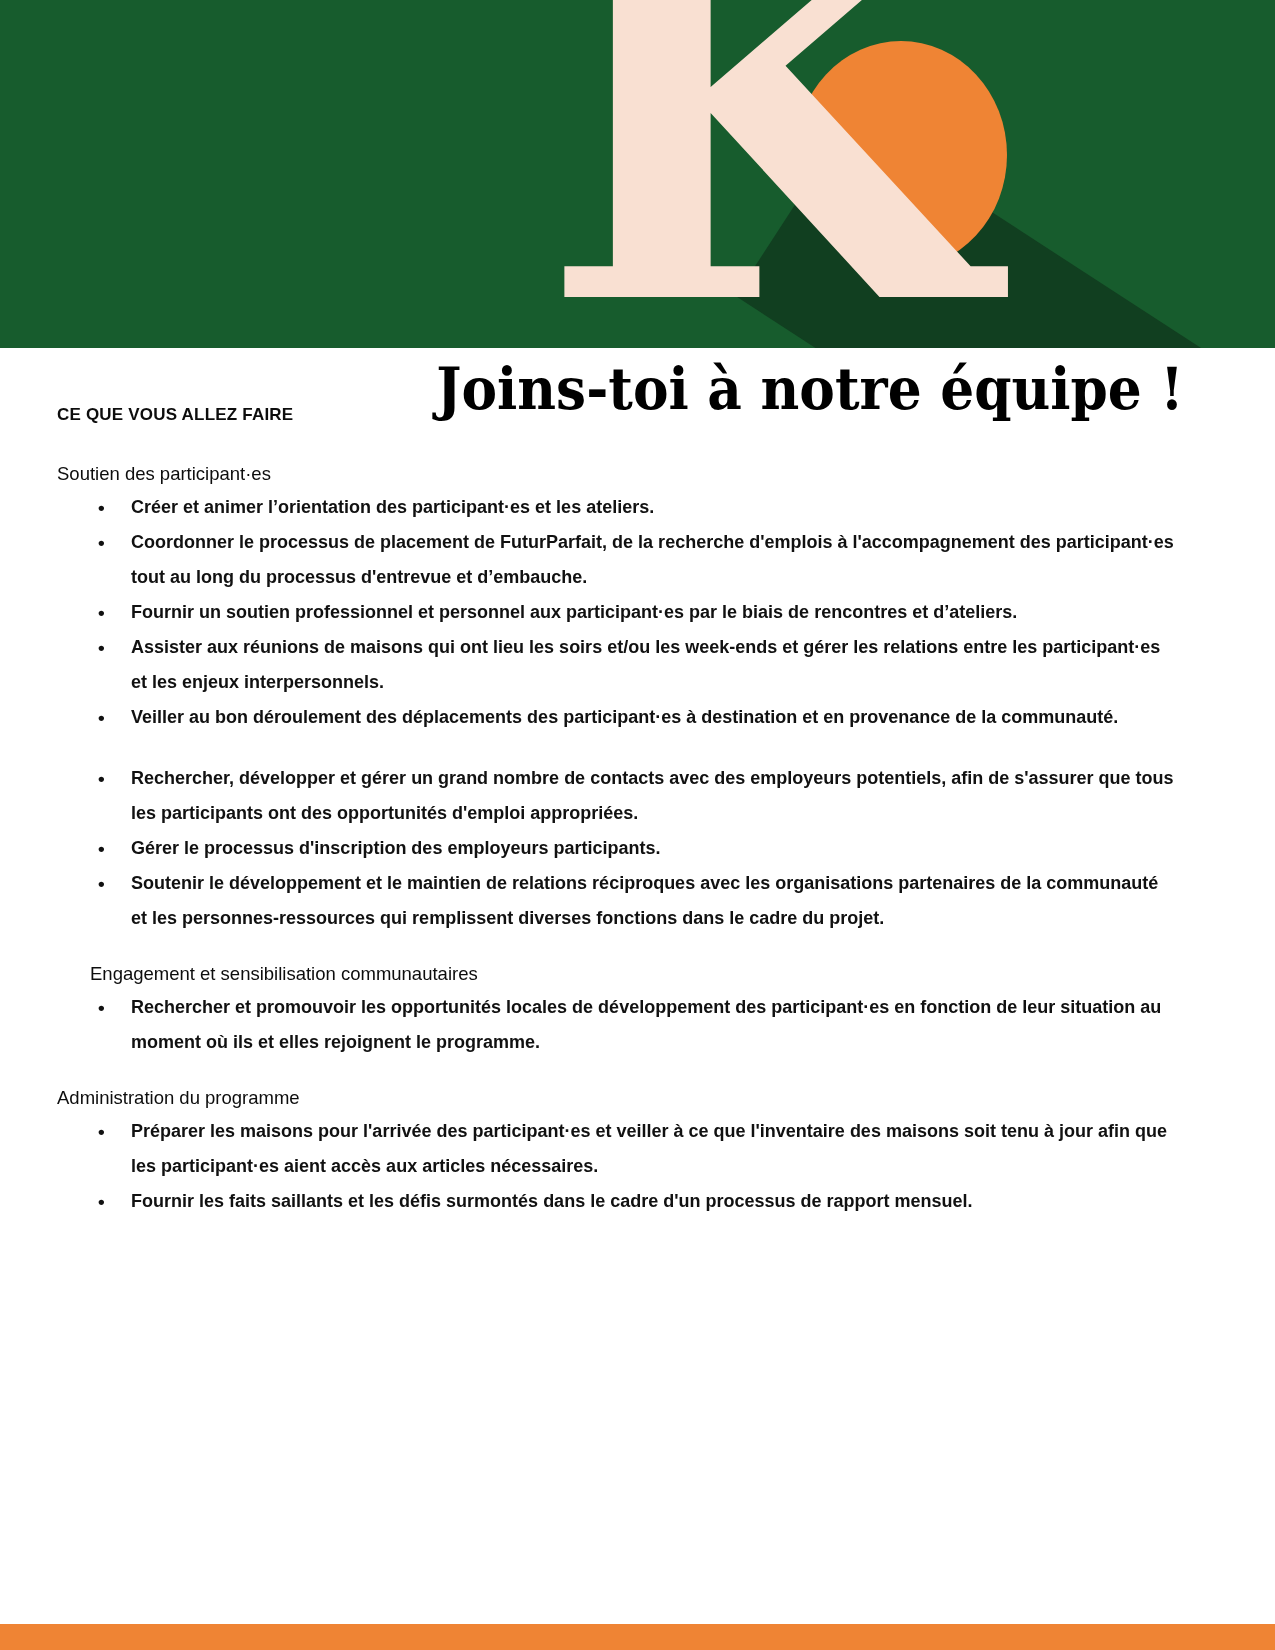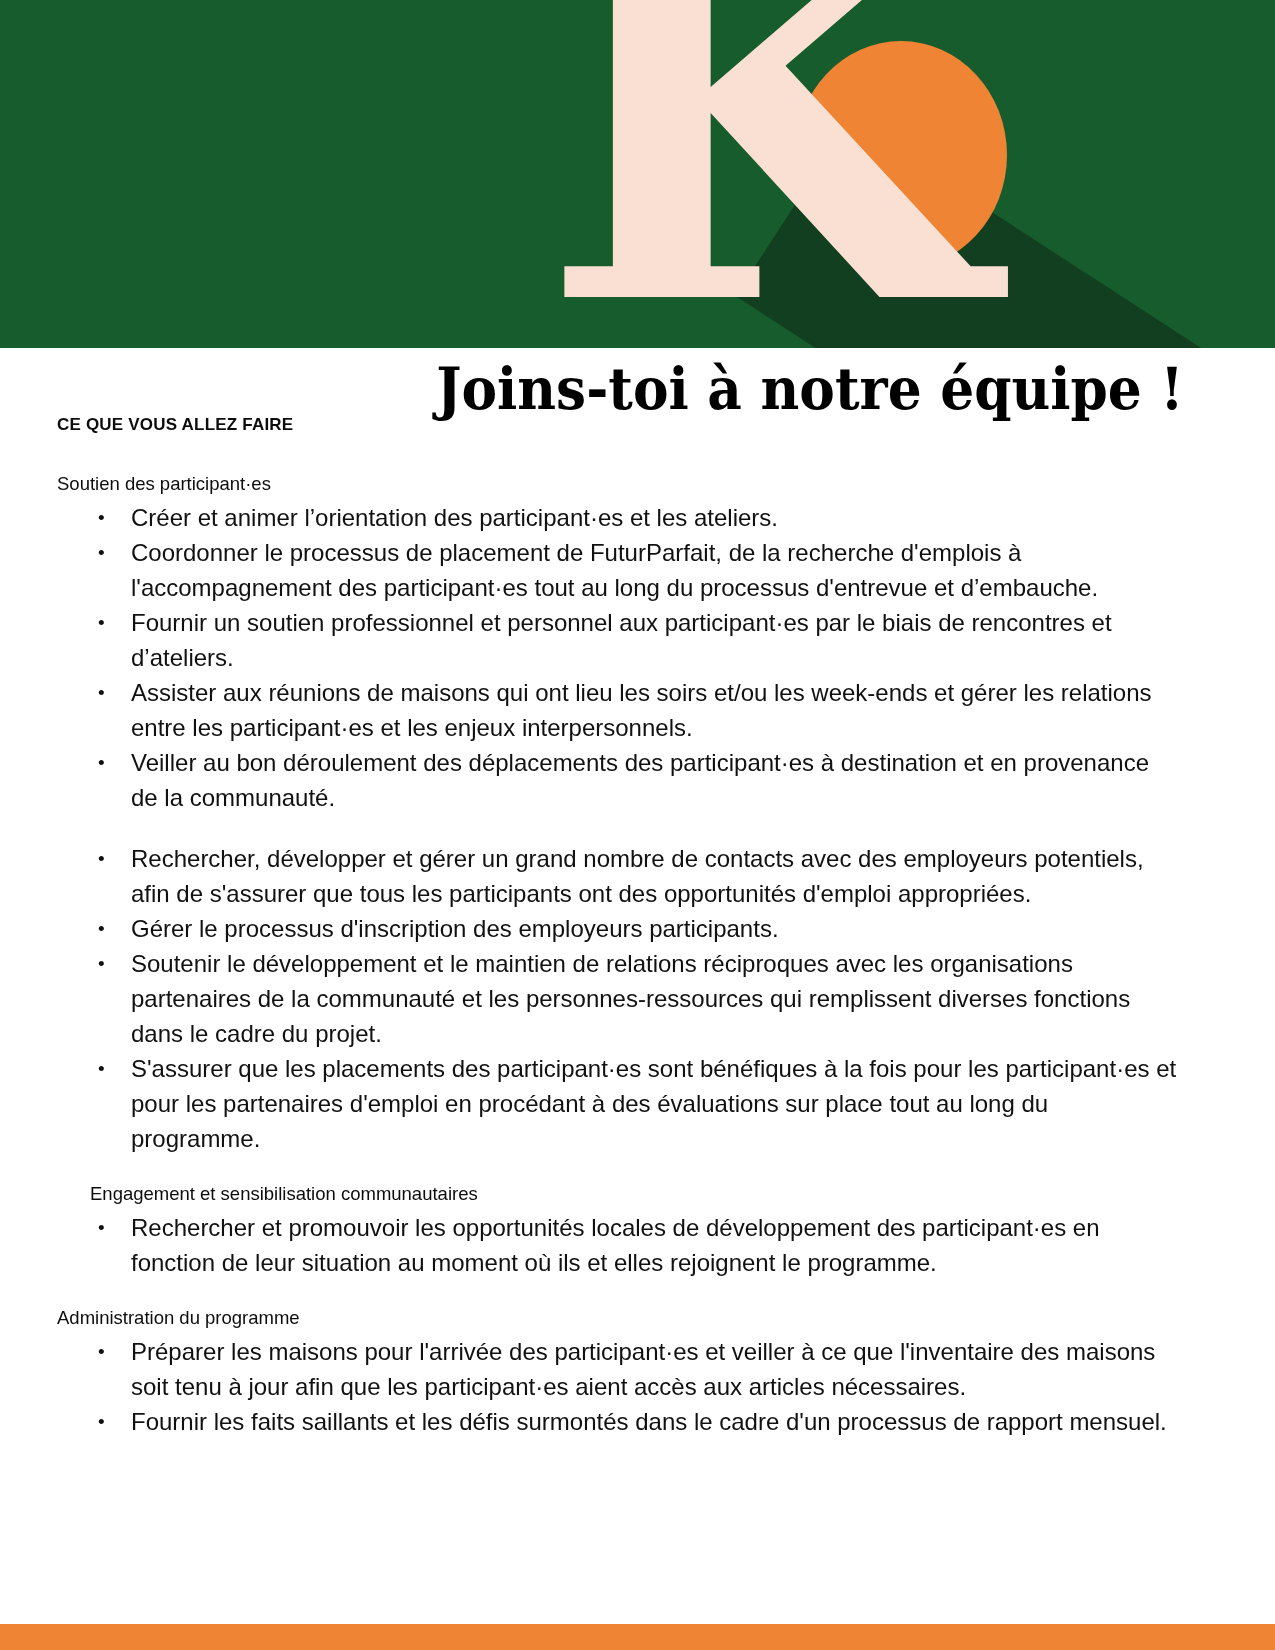--- a/index.html
+++ b/index.html
@@ -73,21 +73,21 @@
     line-height: 62px;
     transform: scaleX(0.92);
     transform-origin: 50% 50%;
     white-space: nowrap;
   }
 
   
   .content {
     position: absolute;
     left: 57px;
-    top: 414px;
+    top: 404px;
     width: 1120px;
     color: #0d0d0d;
   }
   .kicker {
     font-size: 17px;
     font-weight: 700;
     letter-spacing: 0.2px;
     margin: 0 0 36px 0;
     line-height: 22px;
   }
@@ -105,23 +105,23 @@
     margin-left: 33px;
   }
   ul.bullets {
     list-style: none;
     margin: 0;
     padding: 0;
   }
   ul.bullets li {
     position: relative;
     padding-left: 74px;
-    font-size: 24px;
+    font-size: 18px;
     line-height: 35px;
-    font-weight: 400;
+    font-weight: 700;
     color: #111111;
   }
   ul.bullets li::before {
     content: "\2022";
     position: absolute;
     left: 41px;
     top: 0;
     font-size: 19px;
     line-height: 35px;
     color: #111111;
@@ -161,21 +161,20 @@
             <li>Fournir un soutien professionnel et personnel aux participant·es par le biais de rencontres et d’ateliers.</li>
             <li>Assister aux réunions de maisons qui ont lieu les soirs et/ou les week-ends et gérer les relations entre les participant·es et les enjeux interpersonnels.</li>
             <li>Veiller au bon déroulement des déplacements des participant·es à destination et en provenance de la communauté.</li>
           </ul>
         </div>
         <div class="section">
           <ul class="bullets">
             <li>Rechercher, développer et gérer un grand nombre de contacts avec des employeurs potentiels, afin de s'assurer que tous les participants ont des opportunités d'emploi appropriées.</li>
             <li>Gérer le processus d'inscription des employeurs participants.</li>
             <li>Soutenir le développement et le maintien de relations réciproques avec les organisations partenaires de la communauté et les personnes-ressources qui remplissent diverses fonctions dans le cadre du projet.</li>
-            <li>S'assurer que les placements des participant·es sont bénéfiques à la fois pour les participant·es et pour les partenaires d'emploi en procédant à des évaluations sur place tout au long du programme.</li>
           </ul>
         </div>
         <div class="section indented">
           <div class="section-heading">Engagement et sensibilisation communautaires</div>
           <ul class="bullets">
             <li>Rechercher et promouvoir les opportunités locales de développement des participant·es en fonction de leur situation au moment où ils et elles rejoignent le programme.</li>
           </ul>
         </div>
         <div class="section">
           <div class="section-heading">Administration du programme</div>

